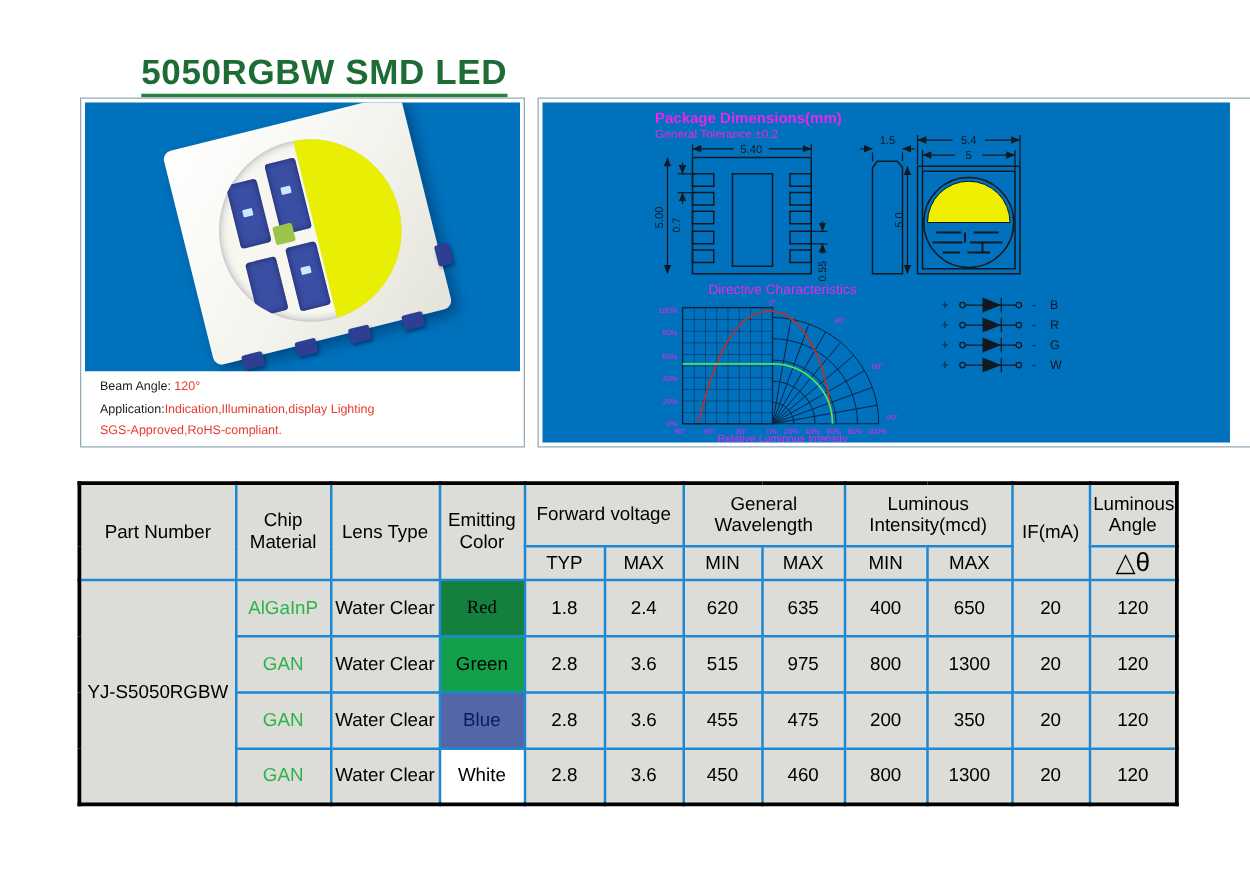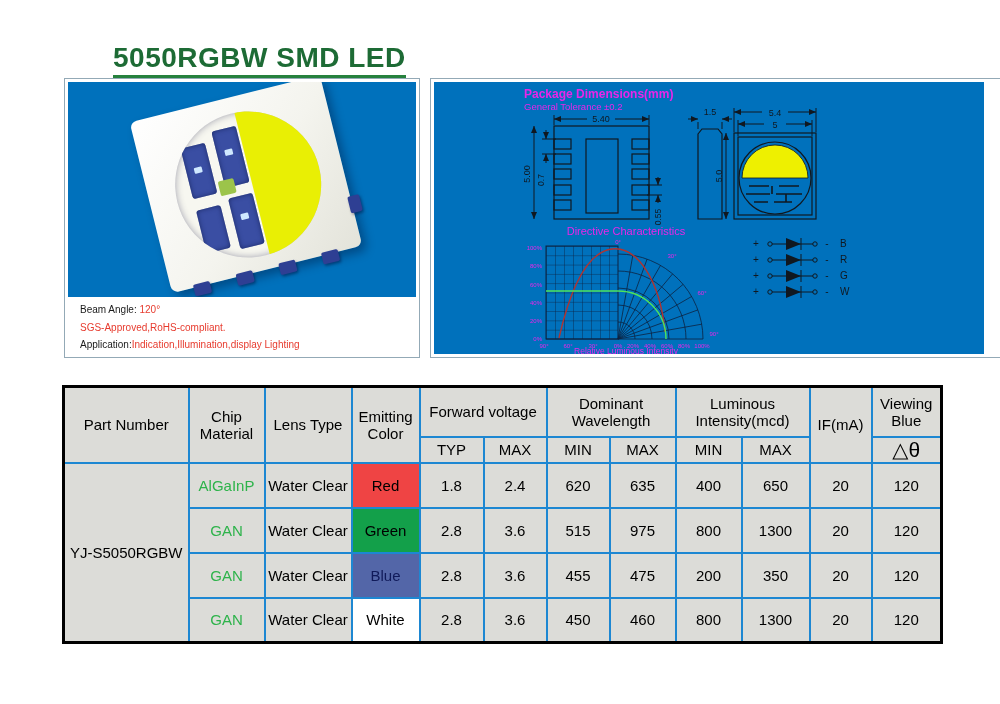--- a/index.html
+++ b/index.html
@@ -80,22 +80,22 @@
         <div class="led-el" style="left:50px;top:82px;width:25px;height:52px"></div>
         <div class="led-die-green" style="left:44px;top:63px;width:16px;height:15px"></div>
         <div class="led-die" style="left:24px;top:44px;width:8px;height:6px"></div>
         <div class="led-die" style="left:58px;top:34px;width:8px;height:6px"></div>
         <div class="led-die" style="left:58px;top:100px;width:8px;height:6px"></div>
       </div>
     </div>
   </div>
   <div class="caption-area">
     <div><span>Beam Angle: </span><span class="red-text">120°</span></div>
+    <div><span>Application:</span><span class="red-text">Indication,Illumination,display Lighting</span></div>
     <div><span class="red-text">SGS-Approved,RoHS-compliant.</span></div>
-    <div><span>Application:</span><span class="red-text">Indication,Illumination,display Lighting</span></div>
   </div>
 </div>
 
 <div class="panel diagram-panel">
   <svg width="550" height="272" viewBox="0 0 550 272" style="background:#0071bc;display:block">
     <defs>
       <marker id="ae" markerWidth="8" markerHeight="8" refX="7" refY="3" orient="auto">
           <path d="M0,0 L7,3 L0,6 Z" fill="#101820"></path>
         </marker>
       <marker id="as" markerWidth="8" markerHeight="8" refX="0" refY="3" orient="auto">
@@ -265,41 +265,41 @@
       <col style="width:62px">
       <col style="width:70px">
   </colgroup>
   <thead>
     <tr class="h1">
       <th rowspan="2">Part Number</th>
       <th rowspan="2">Chip Material</th>
       <th rowspan="2">Lens Type</th>
       <th rowspan="2">Emitting Color</th>
       <th colspan="2">Forward voltage</th>
-      <th colspan="2">Dominant Wavelength</th>
+      <th colspan="2">General Wavelength</th>
       <th colspan="2">Luminous Intensity(mcd)</th>
       <th rowspan="2">IF(mA)</th>
-      <th>Viewing Blue</th>
+      <th>Luminous Angle</th>
     </tr>
     <tr class="h2">
       <th>TYP</th>
       <th>MAX</th>
       <th>MIN</th>
       <th>MAX</th>
       <th>MIN</th>
       <th>MAX</th>
       <th class="dtheta">△θ</th>
     </tr>
   </thead>
   <tbody>
     <tr>
       <td rowspan="4">YJ-S5050RGBW</td>
       <td class="green-text">AlGaInP</td>
       <td>Water Clear</td>
-      <td style="background-color: #ef4444; color: rgb(0, 0, 0);">Red</td>
+      <td style="background-color: #15803d; color: rgb(0, 0, 0); font-family: Liberation Serif, serif;">Red</td>
       <td>1.8</td>
       <td>2.4</td>
       <td>620</td>
       <td>635</td>
       <td>400</td>
       <td>650</td>
       <td>20</td>
       <td>120</td>
     </tr>
     <tr>

